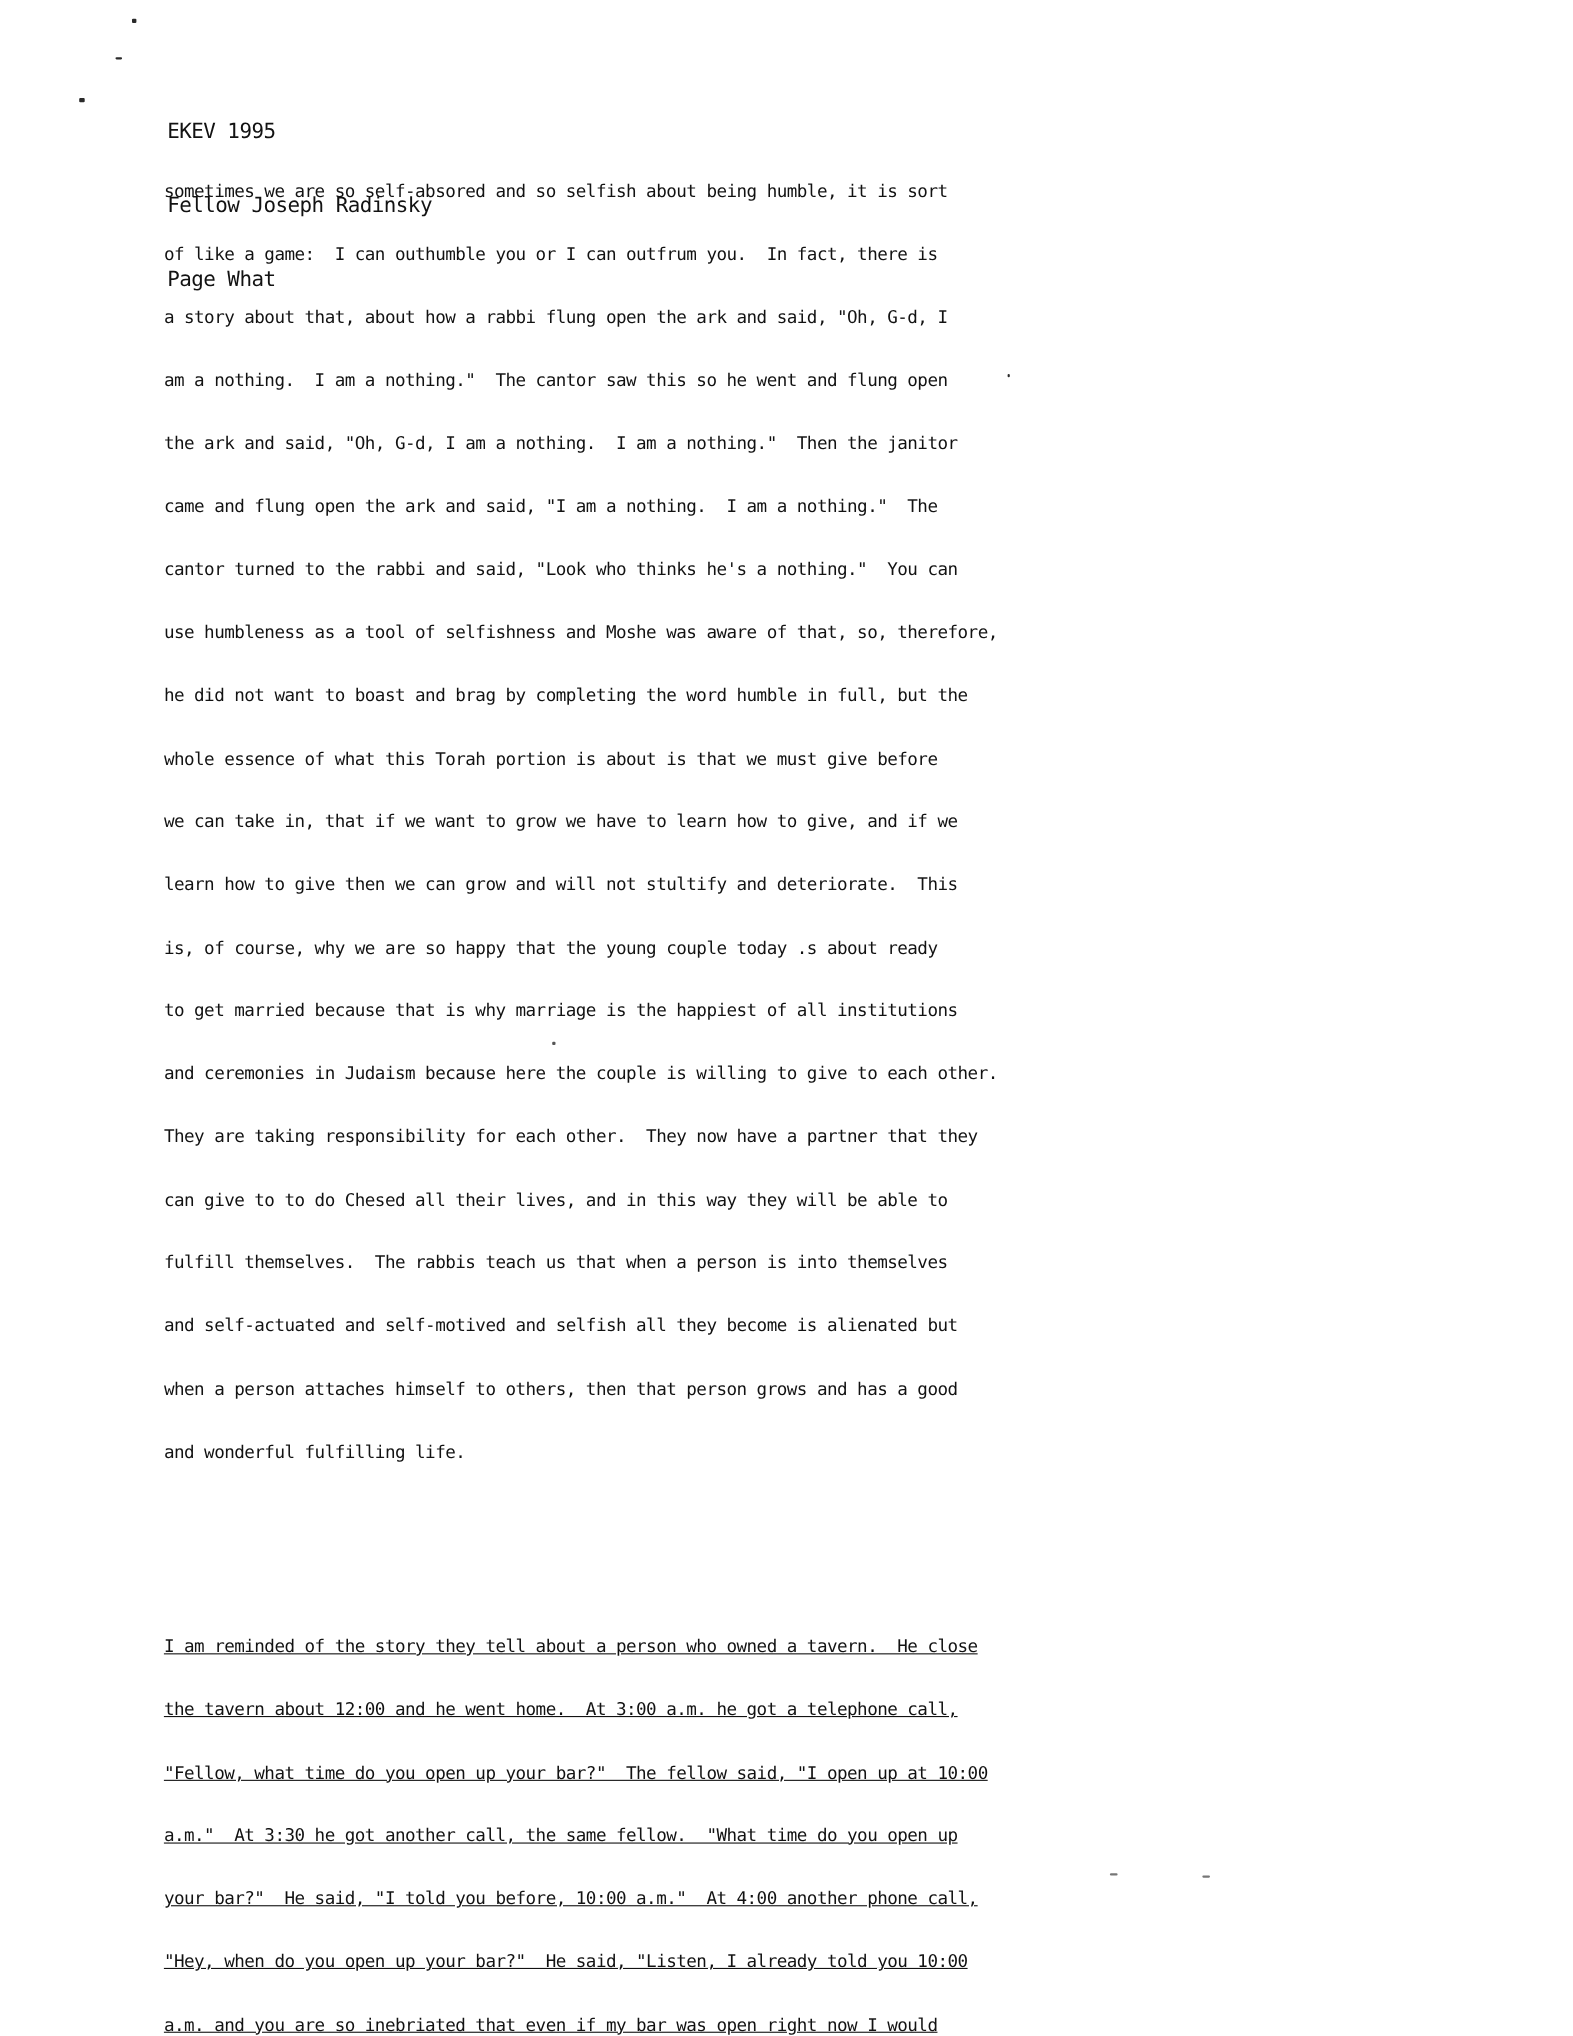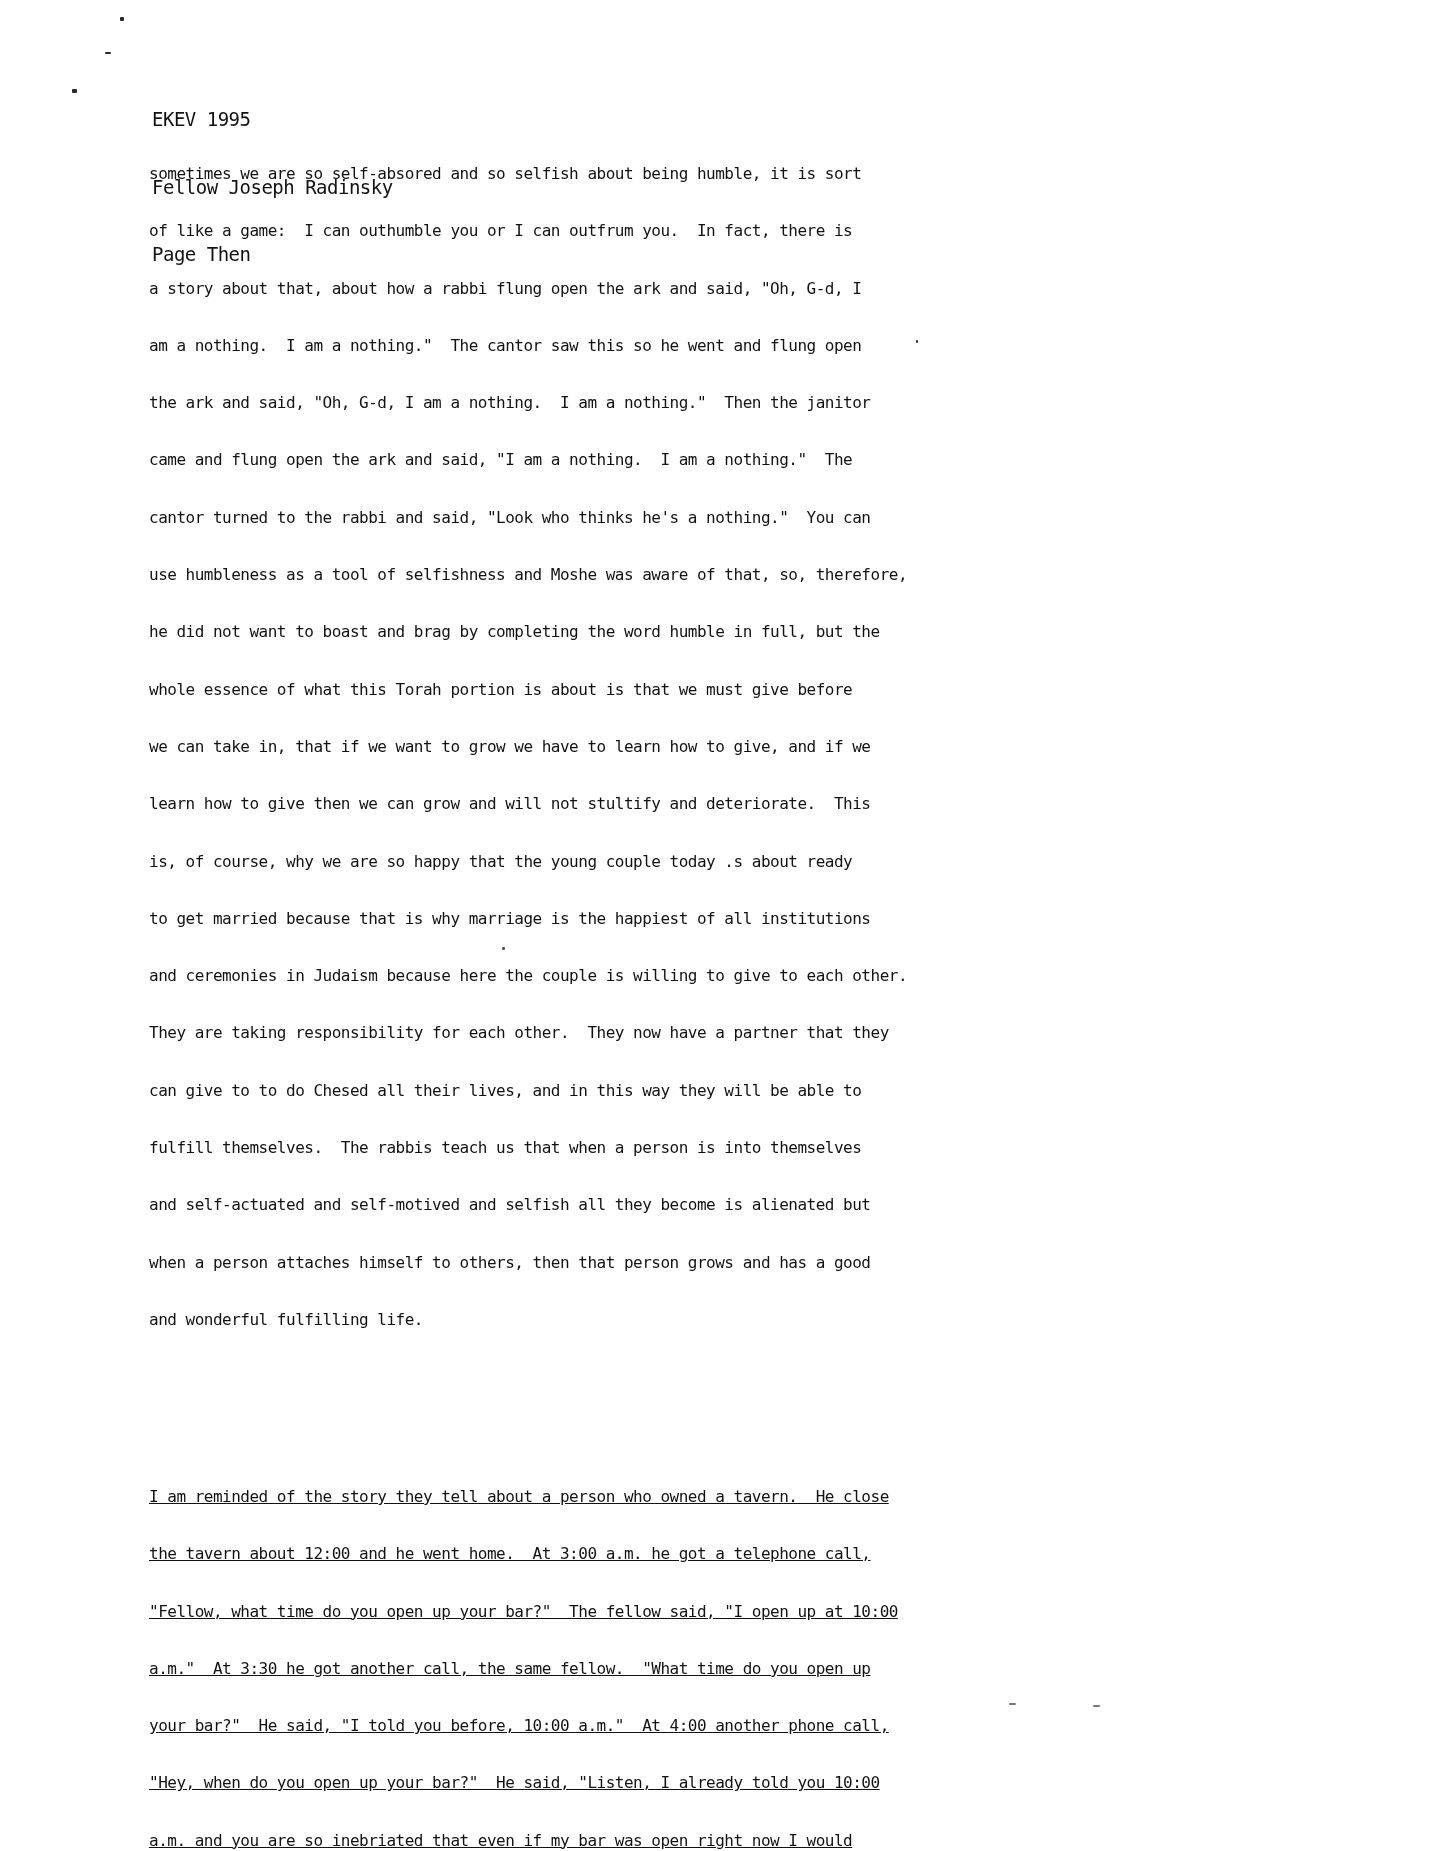--- a/index.html
+++ b/index.html
@@ -53,21 +53,21 @@
   .speck-dash-3  { left: 1058px;top: 1705px; width: 7px; height: 2px; background:#777; }
 </style>
 </head>
 <body>
 
 <div class="page">
 
   <div class="doc-header">
     <span class="hline">EKEV 1995</span>
     <span class="hline">Fellow Joseph Radinsky</span>
-    <span class="hline">Page Then</span>
+    <span class="hline">Page What</span>
   </div>
 
   <p class="para para-1">sometimes we are so self-absored and so selfish about being humble, it is sort
 of like a game:  I can outhumble you or I can outfrum you.  In fact, there is
 a story about that, about how a rabbi flung open the ark and said, "Oh, G-d, I
 am a nothing.  I am a nothing."  The cantor saw this so he went and flung open
 the ark and said, "Oh, G-d, I am a nothing.  I am a nothing."  Then the janitor
 came and flung open the ark and said, "I am a nothing.  I am a nothing."  The
 cantor turned to the rabbi and said, "Look who thinks he's a nothing."  You can
 use humbleness as a tool of selfishness and Moshe was aware of that, so, therefore,

